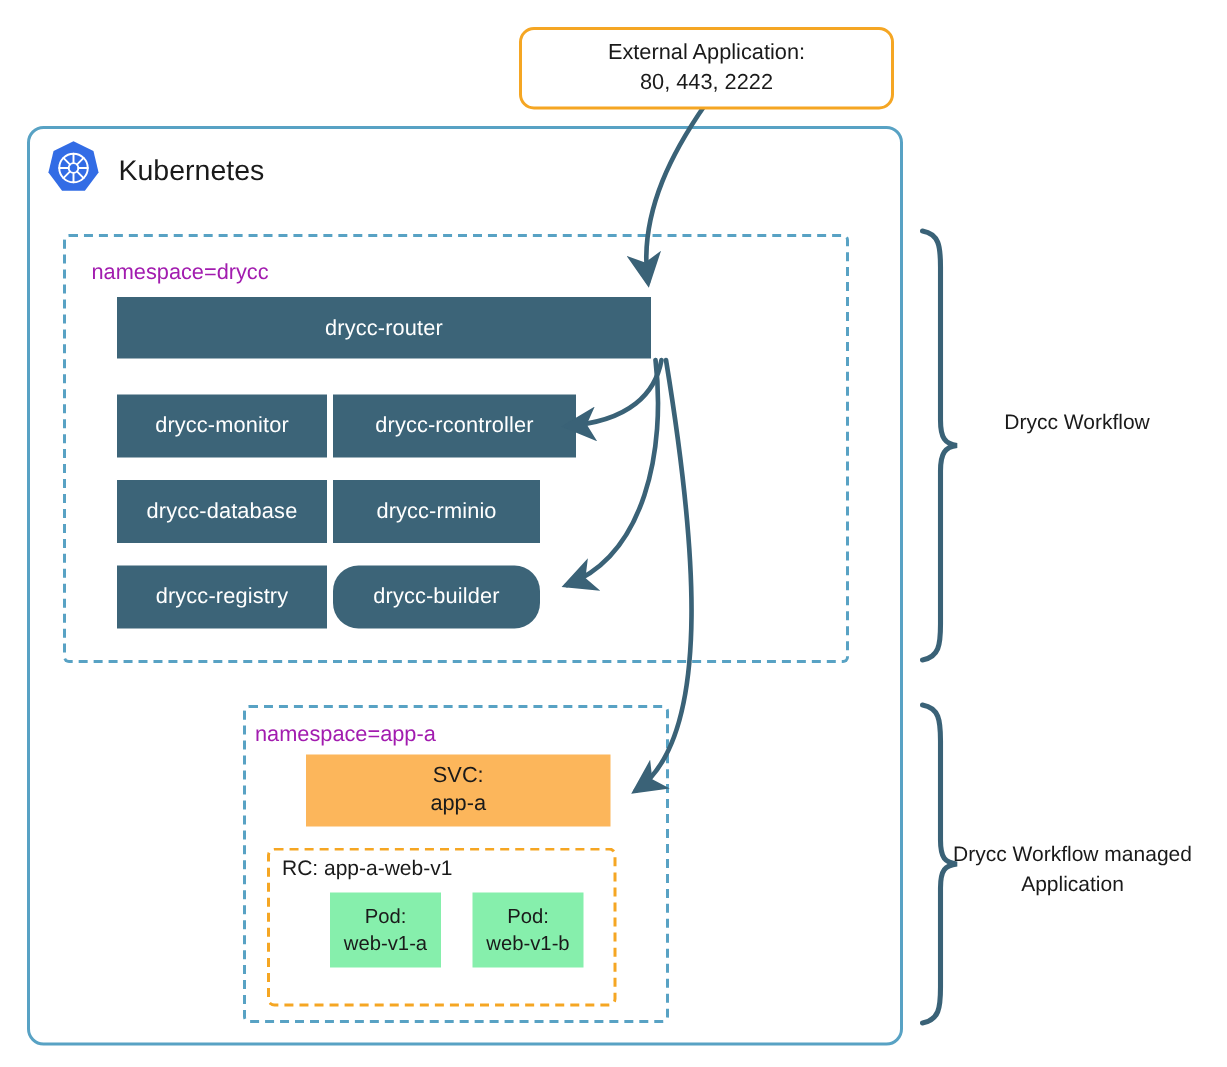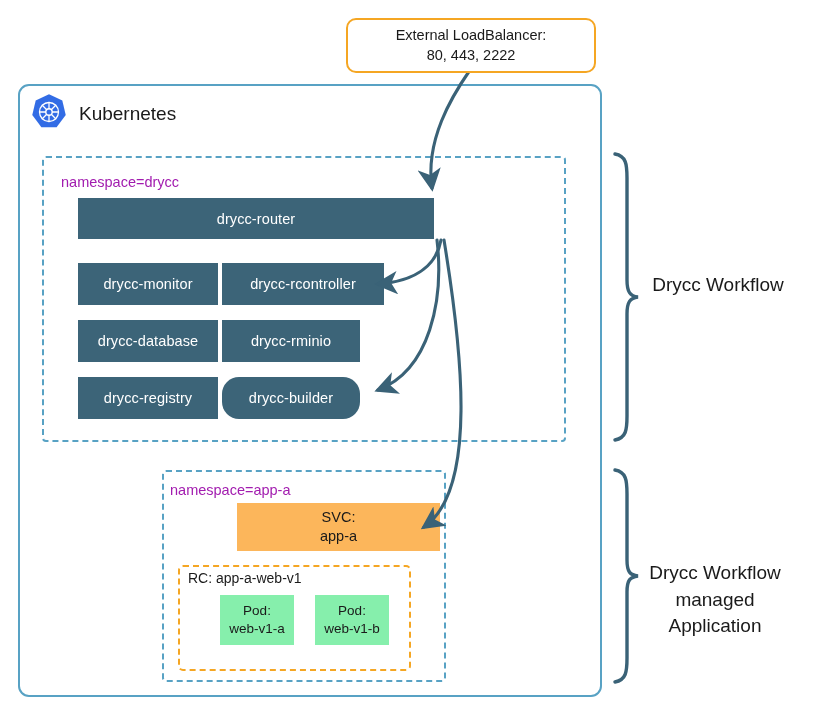--- a/index.html
+++ b/index.html
@@ -35,37 +35,37 @@
   #b-monitor{left:78px;top:263px;width:140px;height:42px;}
   #b-rcontroller{left:222px;top:263px;width:162px;height:42px;}
   #b-database{left:78px;top:320px;width:140px;height:42px;}
   #b-rminio{left:222px;top:320px;width:138px;height:42px;}
   #b-registry{left:78px;top:377px;width:140px;height:42px;}
   #b-builder{left:222px;top:377px;width:138px;height:42px;border-radius:17px;}
 
   
   #svc{position:absolute;left:204px;top:503px;width:203px;height:48px;
        background:#fcb65b;color:#1a1a1a;display:flex;flex-direction:column;
-       align-items:center;justify-content:center;font-size:14.5px;line-height:1.3;margin-left:33px;}
+       align-items:center;justify-content:center;font-size:14.5px;line-height:1.3;}
 
   
   #rc{position:absolute;left:178px;top:565px;width:229px;height:102px;
       border:2.5px dashed #f5a623;border-radius:5px;}
   #rc-label{position:absolute;left:188px;top:570px;font-size:14px;color:#1a1a1a;white-space:nowrap;}
   .pod{position:absolute;top:595px;width:74px;height:50px;background:#86efac;
        color:#1a1a1a;display:flex;flex-direction:column;align-items:center;
        justify-content:center;font-size:13.5px;line-height:1.3;}
   #pod-a{left:220px;}
   #pod-b{left:315px;}
 
   
   .brace{position:absolute;}
   #brace1{left:614px;top:152px;}
   #brace2{left:614px;top:468px;}
-  .annot{position:absolute;font-size:19px;line-height:1.4;color:#1a1a1a;text-align:center;}
+  .annot{position:absolute;font-size:14px;line-height:1.4;color:#1a1a1a;text-align:center;}
   #annot1{left:628px;top:272px;width:180px;}
   #annot2{left:612px;top:560px;width:206px;}
 
   svg{overflow:visible;}
 </style>
 </head>
 <body>
 
 <div class="stage">
 
@@ -133,21 +133,21 @@
   <div class="pod" id="pod-a">
     <span>Pod:</span>
     <span>web-v1-a</span>
   </div>
   <div class="pod" id="pod-b">
     <span>Pod:</span>
     <span>web-v1-b</span>
   </div>
 
   <div id="lb">
-    <span>External LoadBalancer:</span>
+    <span>External Application:</span>
     <span>80, 443, 2222</span>
   </div>
 
   <span class="brace" id="brace1">
     <svg width="26" height="290" viewBox="0 0 26 290">
       <path d="M1 2 C12 4 13 12 13 26 L13 128 C13 140 16 144 24 145
                C16 146 13 150 13 162 L13 264 C13 278 12 286 1 288" fill="none" stroke="#3a6277" stroke-width="3.4" stroke-linecap="round"></path>
     </svg>
   </span>
   <div class="annot" id="annot1">

